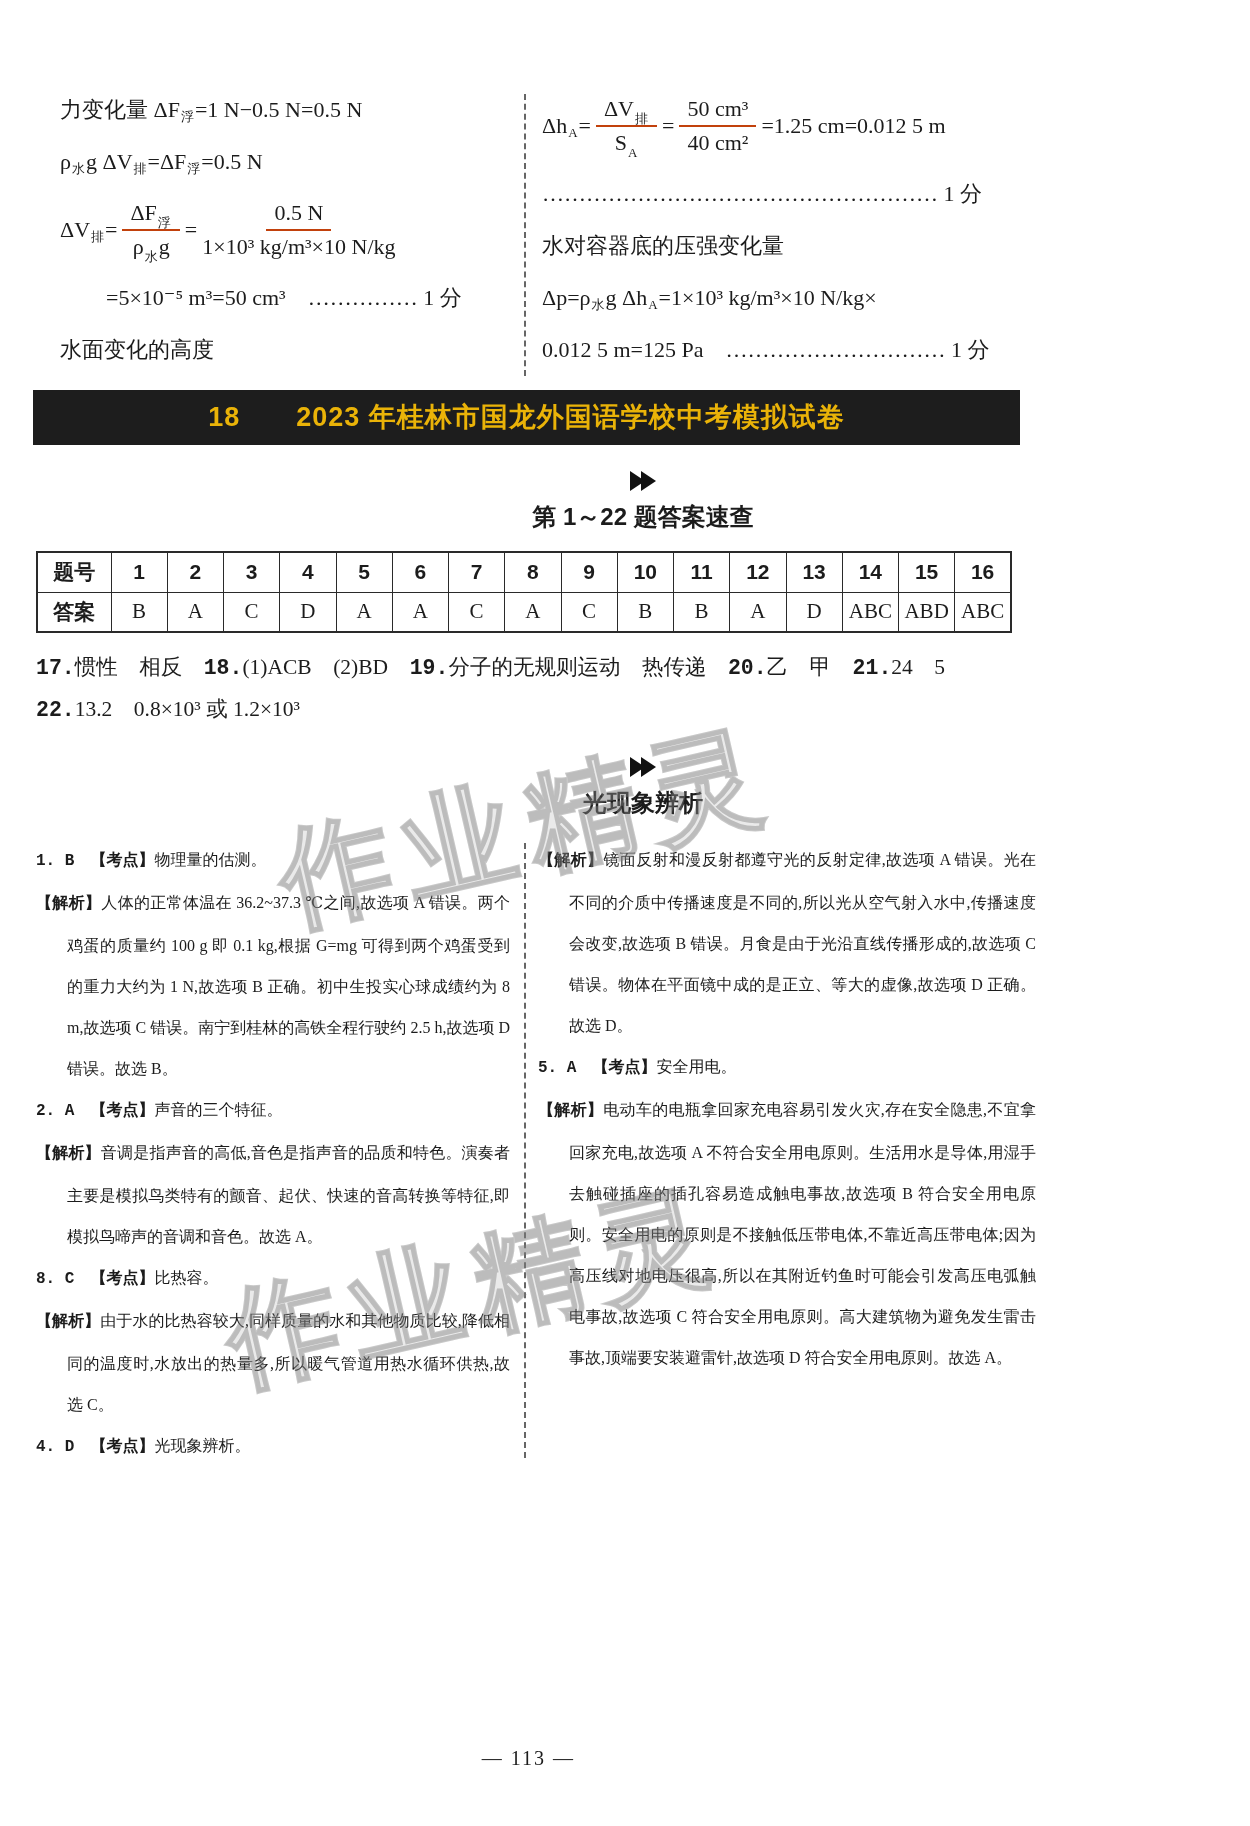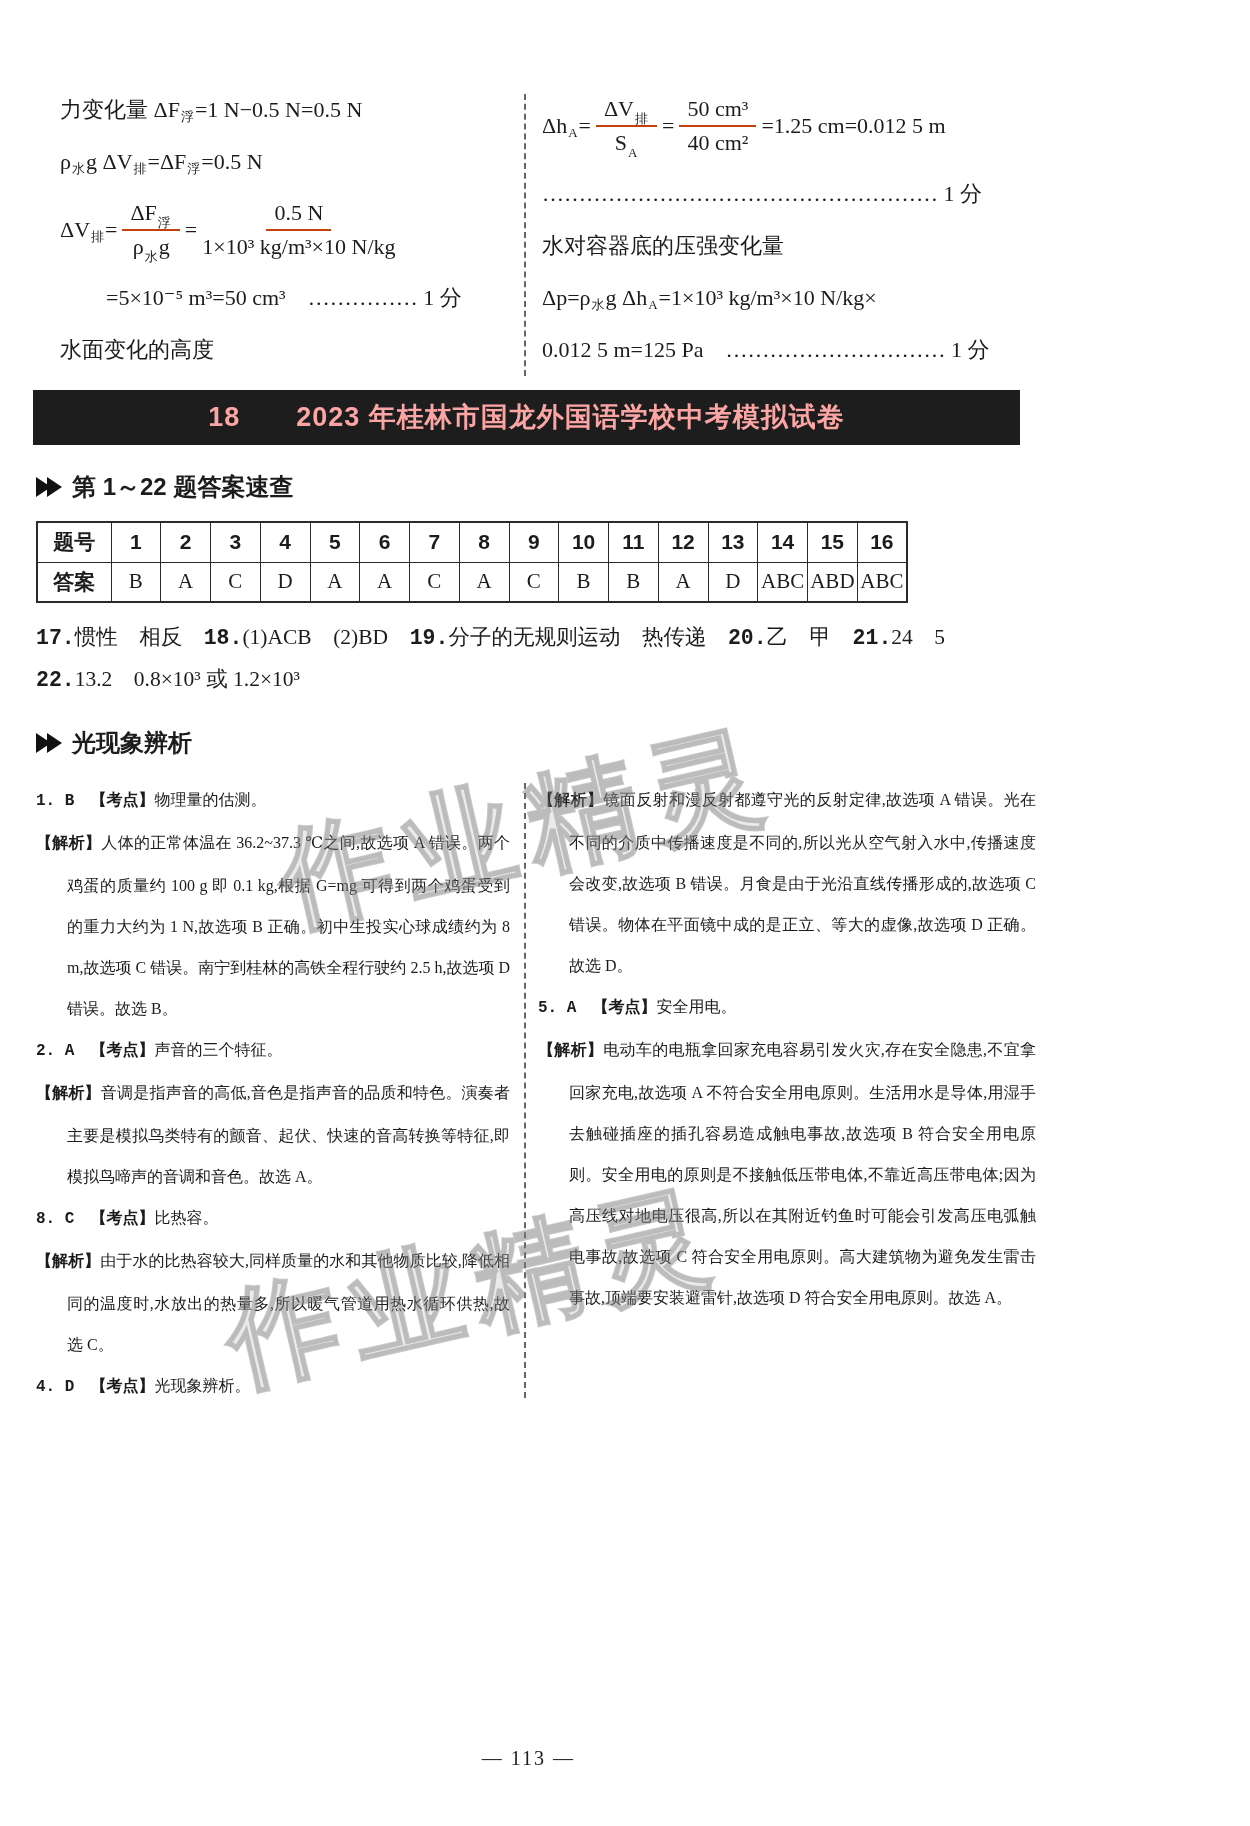--- a/index.html
+++ b/index.html
@@ -17,35 +17,35 @@
 
   .f { min-height: 52px; display: flex; align-items: center; flex-wrap: nowrap; white-space: pre; }
   .f.tall { min-height: 84px; }
   .f.indent { padding-left: 46px; }
   .sub { font-size: 13px; position: relative; top: 7px; margin: 0 1px; }
   .frac { display: inline-flex; flex-direction: column; align-items: center; margin: 0 5px; line-height: 1.2; }
   .frac .num { display: block; border-bottom: 2px solid #c2410c; padding: 0 8px 3px; text-align: center; }
   .frac .den { display: block; padding-top: 3px; text-align: center; }
 
   
-  .banner { margin: 14px 0 0 33px; width: 987px; background: #1d1d1d; color: #fca5a5;
+  .banner { margin: 14px 0 0 33px; width: 987px; background: #1d1d1d; color: #eab308;
             font-family: "Liberation Sans", "DejaVu Sans", sans-serif;
             font-size: 27px; font-weight: 700; text-align: center; padding: 9px 0 10px; letter-spacing: 1px; }
 
   
   .sec-head { margin: 26px 0 0 36px; display: flex; align-items: center; gap: 10px;
               font-family: "Liberation Sans", "DejaVu Sans", sans-serif;
-              font-size: 24px; font-weight: 700; }
+              font-size: 24px; font-weight: 700; flex-direction: column; }
   .arrow-icon { display: inline-flex; align-items: center; }
   .tri { width: 0; height: 0; border-top: 10px solid transparent; border-bottom: 10px solid transparent;
          border-left: 15px solid #111; display: inline-block; }
   .tri + .tri { margin-left: -4px; }
 
   
-  .qa-table { margin: 18px 0 0 36px; width: 872px; border-collapse: collapse; border: 2px solid #2a2a2a;
+  .qa-table { margin: 18px 0 0 36px; width: 976px; border-collapse: collapse; border: 2px solid #2a2a2a;
               text-align: center; font-size: 21px; table-layout: fixed; }
   .qa-table td { border: 1.5px solid #2a2a2a; height: 40px; overflow: hidden; }
   .qa-table td.lbl { width: 74px; font-family: "Liberation Sans", "DejaVu Sans", sans-serif; font-weight: 700; }
   .qa-table tr.numrow td { font-weight: 700; font-family: "Liberation Sans", "DejaVu Sans", sans-serif; }
 
   
   .ans-lines { margin: 14px 0 0 36px; width: 980px; font-size: 21.5px; line-height: 41px; }
   .b { font-weight: 700; font-family: Liberation Mono, monospace; }
 
   

